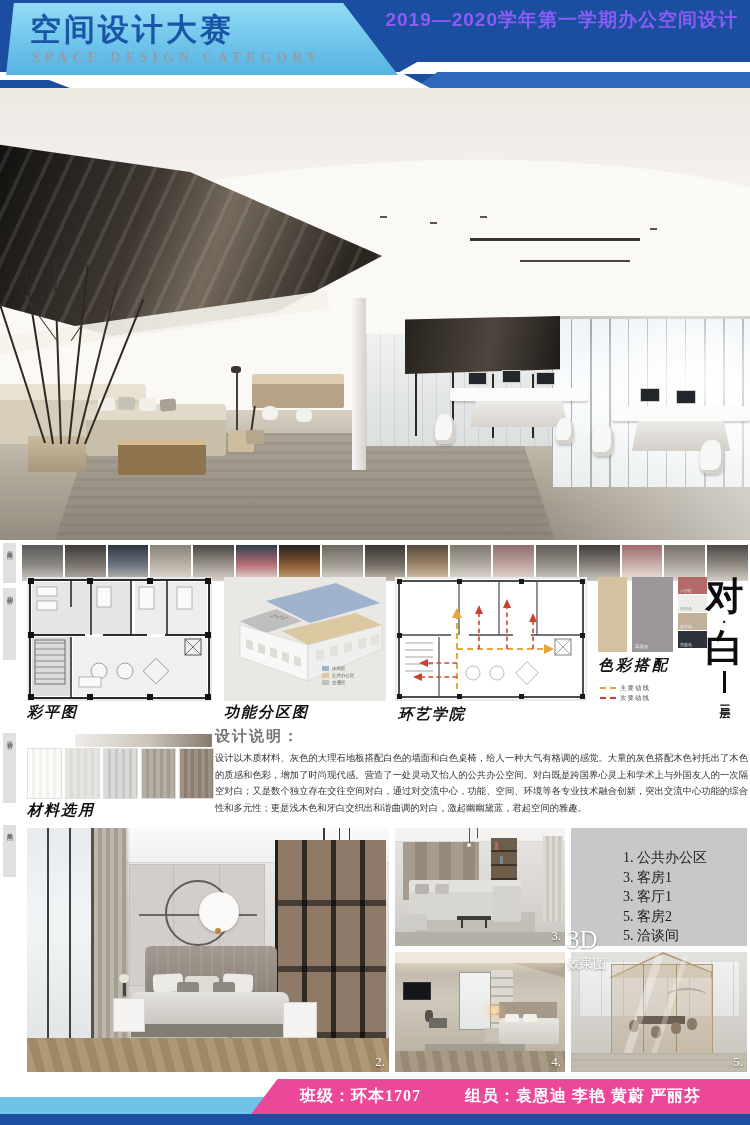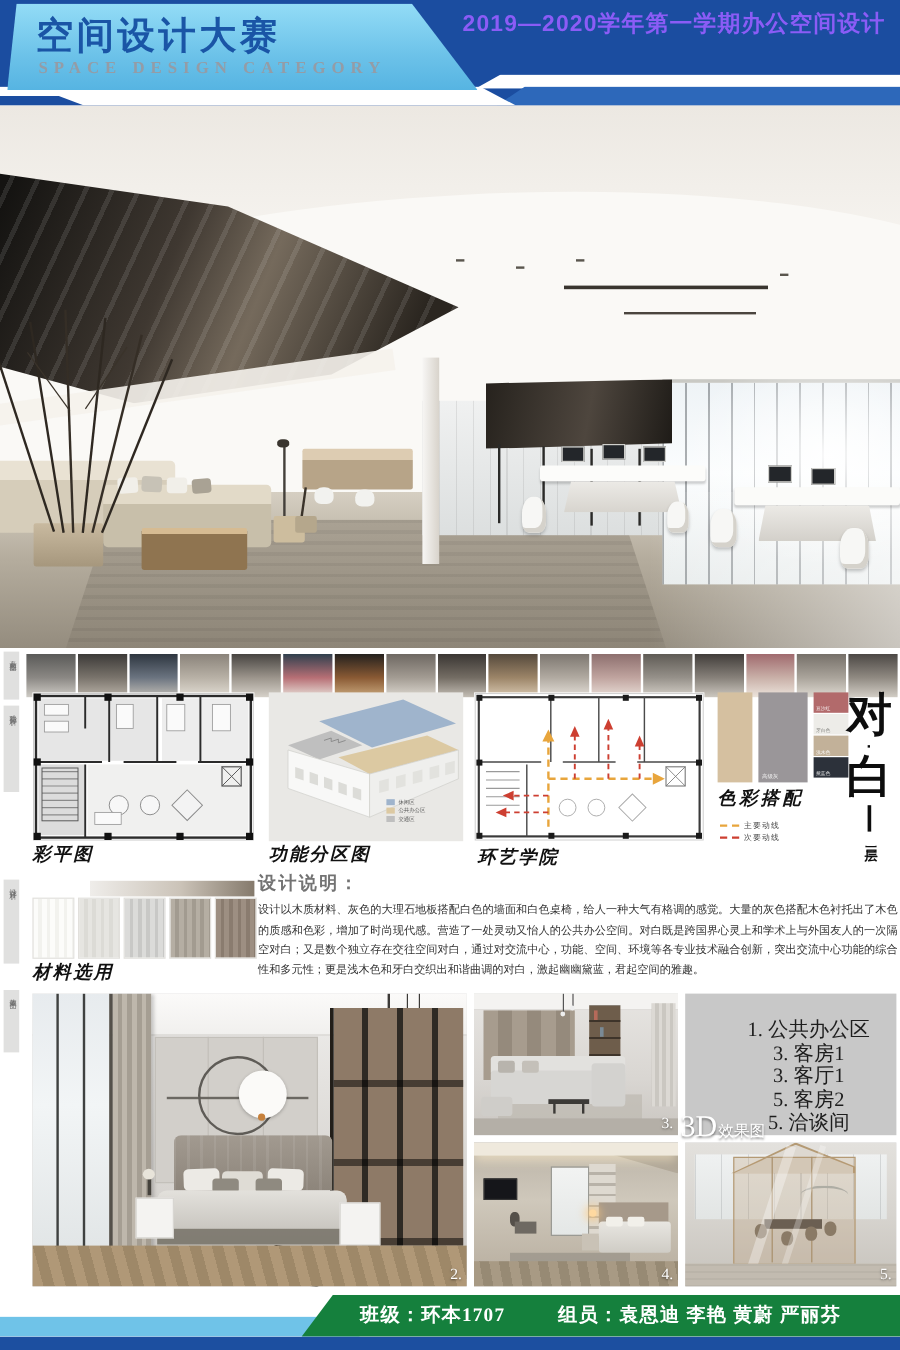--- a/index.html
+++ b/index.html
@@ -70,30 +70,30 @@
   .grad-bar{left:75px;top:734px;width:137px;height:13px;
       background:linear-gradient(90deg,#efedea 0%,#cbc3b8 55%,#857a6c 100%);}
   .mat-swatches{left:27px;top:748px;display:flex;gap:3px;}
   .mat-sw{width:33px;height:49px;border:0.5px solid #e2e0dc;}
 
   
   .photo{overflow:hidden;background:#ddd;}
   .ph-num{position:absolute;right:4px;bottom:2px;color:#fff;font-size:13px;
       font-family:"Liberation Serif",serif;text-shadow:0 1px 2px rgba(0,0,0,.55);}
   .room-list{position:absolute;left:52px;top:20px;}
-  .room-line{font-size:17px;line-height:19.5px;color:#1d1d1d;font-family:"Liberation Serif",serif;text-align:center;}
+  .room-line{font-size:14px;line-height:19.5px;color:#1d1d1d;font-family:"Liberation Serif",serif;}
   .label3d{left:567px;top:926px;z-index:6;color:#fff;display:flex;align-items:baseline;gap:1px;
-      text-shadow:0 1px 2px rgba(0,0,0,.45);font-family:"Liberation Serif",serif;}
+      text-shadow:0 1px 2px rgba(0,0,0,.45);font-family:"Liberation Serif",serif;flex-direction:column;}
   .label3d .big{font-size:25px;}
   .label3d .small{font-size:13px;}
 
   
   .ft-light{left:0;top:1097px;width:300px;height:17px;background:#6fc3e8;
       clip-path:polygon(0 0,94% 0,100% 100%,0 100%);}
-  .ft-band{left:0;top:1079px;width:750px;height:35px;background:#15803d;
+  .ft-band{left:0;top:1079px;width:750px;height:35px;background:#ec4899;
       clip-path:polygon(37% 0,100% 0,100% 100%,33.5% 100%);}
   .ft-bottom{left:0;top:1114px;width:750px;height:11px;background:#1c4fa0;}
   .ft-text{position:absolute;left:300px;top:7px;display:flex;gap:44px;color:#fff;
       font-family:"Liberation Serif",serif;font-size:16px;font-weight:600;letter-spacing:1px;}
 </style>
 </head>
 <body>
 
 <div class="poster">
 

